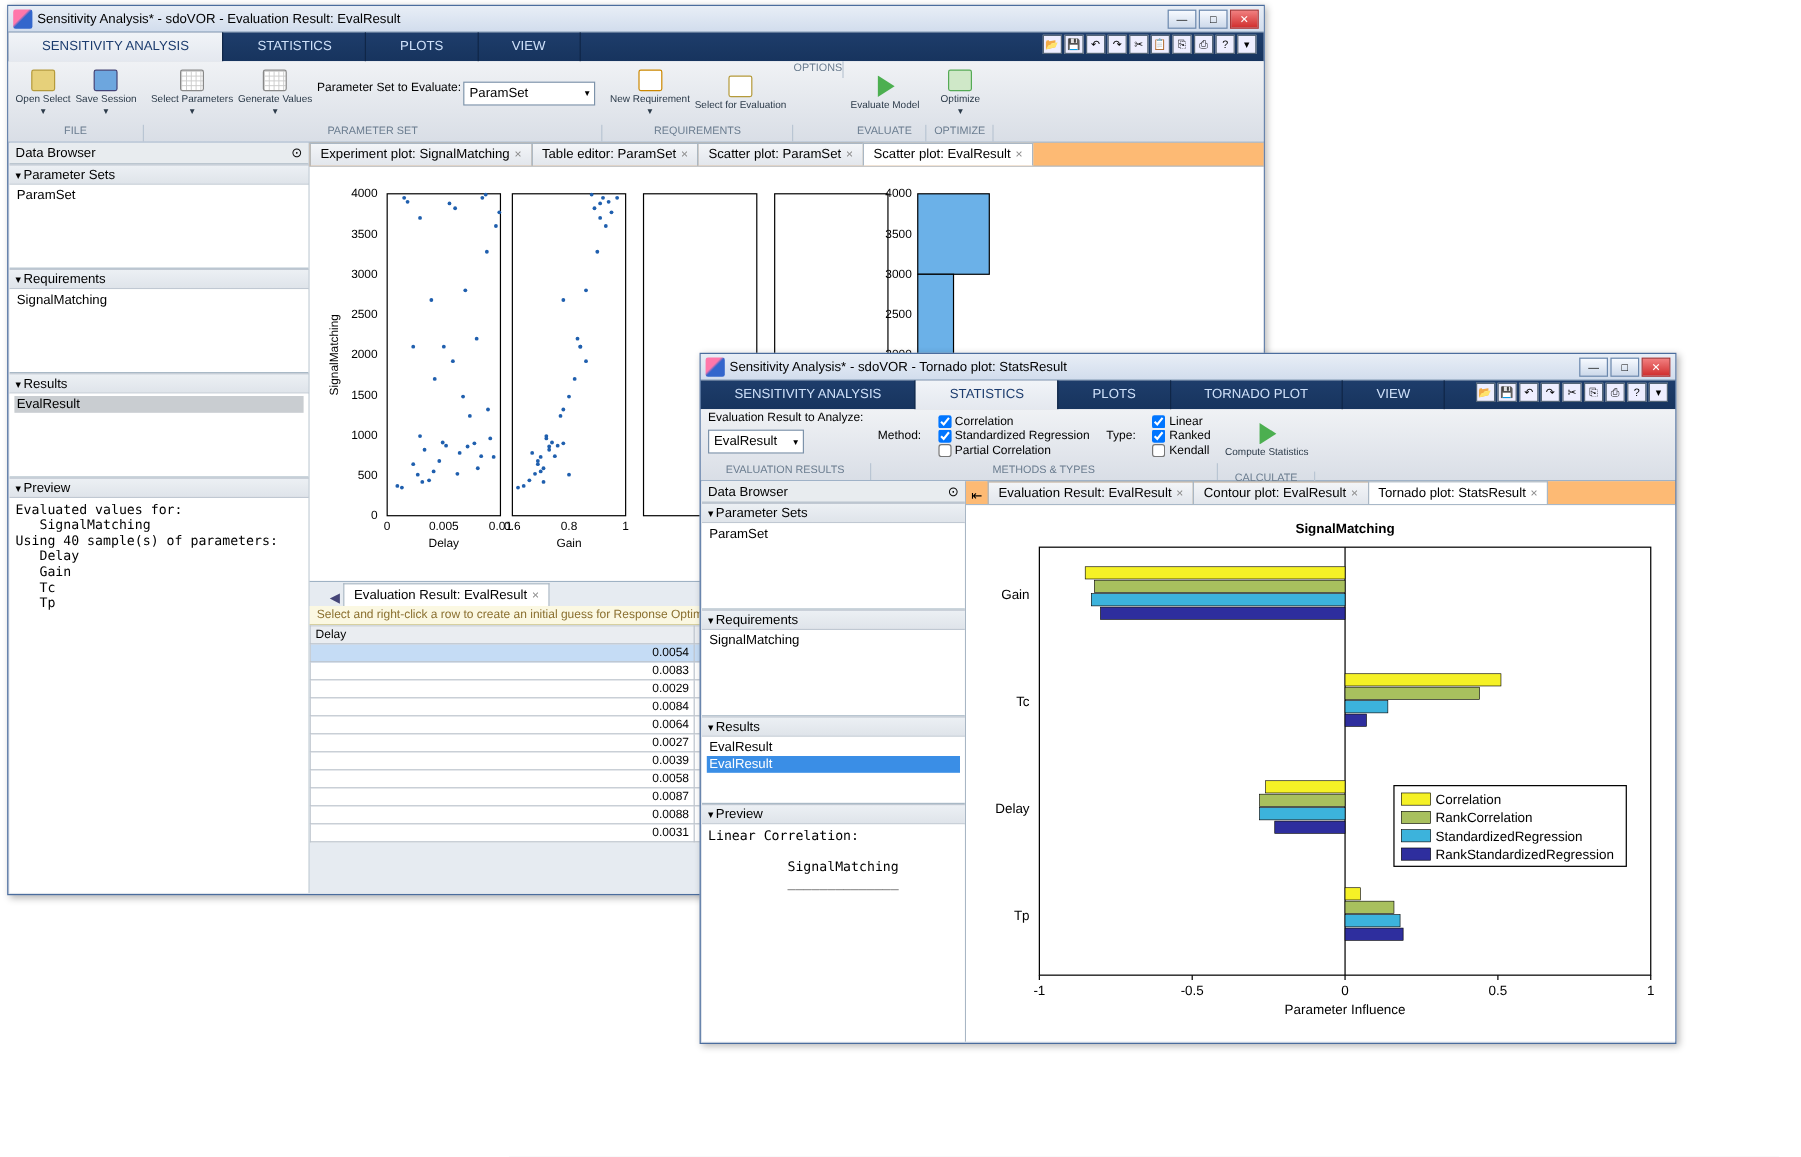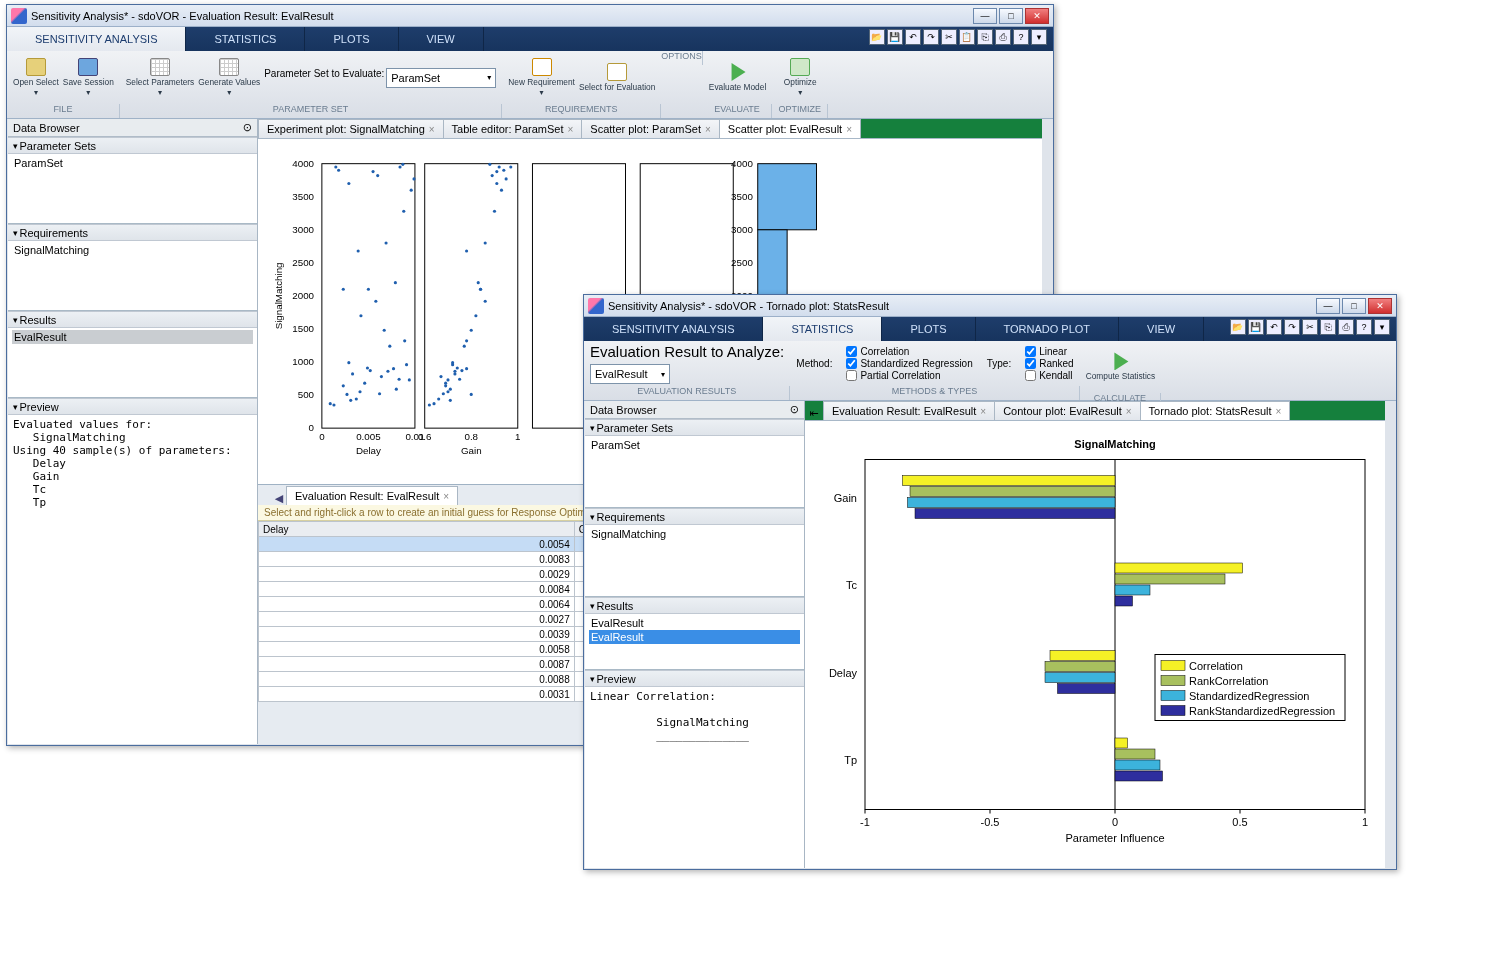--- a/index.html
+++ b/index.html
@@ -22,32 +22,32 @@
   .rgroup-label{height:14px;font-size:9px;text-align:center;color:#6a7c8f;border-right:1px solid #b9c5d3}
   .rbtn{display:flex;flex-direction:column;align-items:center;justify-content:center;min-width:44px;height:48px;font-size:10px;color:#2b3a49;text-align:center;cursor:pointer}
   .rbtn .glyph{width:20px;height:18px;background:#e6d07a;border:1px solid #b59a3a;margin-bottom:2px;border-radius:2px}
   .rbtn .glyph.save{background:#6da6de;border-color:#447}
   .rbtn .glyph.grid{background:#fff;border-color:#888;background-image:linear-gradient(#ccc 1px,transparent 1px),linear-gradient(90deg,#ccc 1px,transparent 1px);background-size:4px 4px}
   .rbtn .glyph.play{background:#4caf50;clip-path:polygon(20% 0,20% 100%,90% 50%);border:none}
   .rbtn small{line-height:1.1}
   .dropdown-box{width:110px;height:20px;border:1px solid #7d93aa;background:#fff;padding:0 4px;display:flex;align-items:center;justify-content:space-between}
   .chk{display:flex;align-items:center;gap:3px;font-size:10px;white-space:nowrap}
   .chk input{width:11px;height:11px}
-  .body-row{display:flex;position:absolute;left:1px;right:11px}
+  .body-row{display:flex;position:absolute;left:1px;right:0}
   .data-browser{width:250px;background:#f4f6f8;border-right:1px solid #a8b6c4;display:flex;flex-direction:column}
   .db-head{height:18px;background:#e8ecef;border-bottom:1px solid #b0bcc8;padding:0 5px;display:flex;align-items:center;justify-content:space-between}
   .panel-title{height:17px;background:linear-gradient(#ecf0f4,#dfe4ea);border-top:1px solid #c0c8d2;border-bottom:1px solid #c0c8d2;padding:6px 5px;display:flex;align-items:center;font-size:11px}
   .panel-title::before{content:"▾ ";font-size:9px;margin-right:2px}
   .panel-body{flex:0 0 auto;background:#fff;border-bottom:1px solid #a9b9c6;padding:2px 4px;font-size:11px}
   .panel-body .item{padding:1px 2px}
   .panel-body .item.sel{background:#3a8ee6;color:#fff}
   .panel-body .item.selgrey{background:#c9cdd1}
   .preview-body{font-family:Consolas,monospace;font-size:11px;padding:3px 5px;white-space:pre;background:#fff}
   .content-area{flex:1;display:flex;flex-direction:column}
-  .doc-tabs{height:20px;background:#15803d;border-bottom:1px solid #a8b8c8;display:flex;align-items:flex-end}
+  .doc-tabs{height:20px;background:#fdba74;border-bottom:1px solid #a8b8c8;display:flex;align-items:flex-end}
   .doctab{height:19px;padding:0 8px;display:flex;align-items:center;gap:4px;border:1px solid #aab7c4;border-bottom:none;background:linear-gradient(#f3f5f8,#e2e6ec);margin-right:-1px;font-size:11px}
   .doctab.active{background:#fff}
   .doctab .x{font-size:10px;color:#888}
   .chart-zone{flex:1;background:#fff;padding:10px 10px 2px 10px;position:relative}
   svg{font-family:inherit}
   .table-wrap{height:260px;border-top:1px solid #9fb2c4;background:#e6ebf1;display:flex;flex-direction:column}
   .table-tabrow{height:20px;display:flex;align-items:flex-end;padding-left:14px}
   .hint{font-size:10px;color:#8a6f2f;padding:2px 6px;background:#fbf8e2;border-bottom:1px solid #d7d0a0}
   table.data{width:100%;border-collapse:collapse;background:#fff;font-size:10px}
   table.data th,table.data td{border:1px solid #bcc4cd;padding:1px 4px;text-align:right;height:15px}
@@ -433,21 +433,21 @@
         <span>✂</span>
         <span>⎘</span>
         <span>⎙</span>
         <span>?</span>
         <span>▾</span>
     </div>
   </div>
   <div class="ribbon" style="height:60px">
     <div class="rgroup">
       <div class="rgroup-body" style="flex-direction:column;align-items:flex-start">
-        <div style="font-size:15px">Evaluation Result to Analyze:</div>
+        <div style="font-size:10px">Evaluation Result to Analyze:</div>
         <div class="dropdown-box" style="width:80px">
             <span>EvalResult</span>
             <span class="arrow">▾</span>
           </div>
       </div>
       <div class="rgroup-label">EVALUATION RESULTS</div>
     </div>
     <div class="rgroup">
       <div class="rgroup-body" style="gap:14px">
         <div style="display:flex;flex-direction:column;gap:2px">

